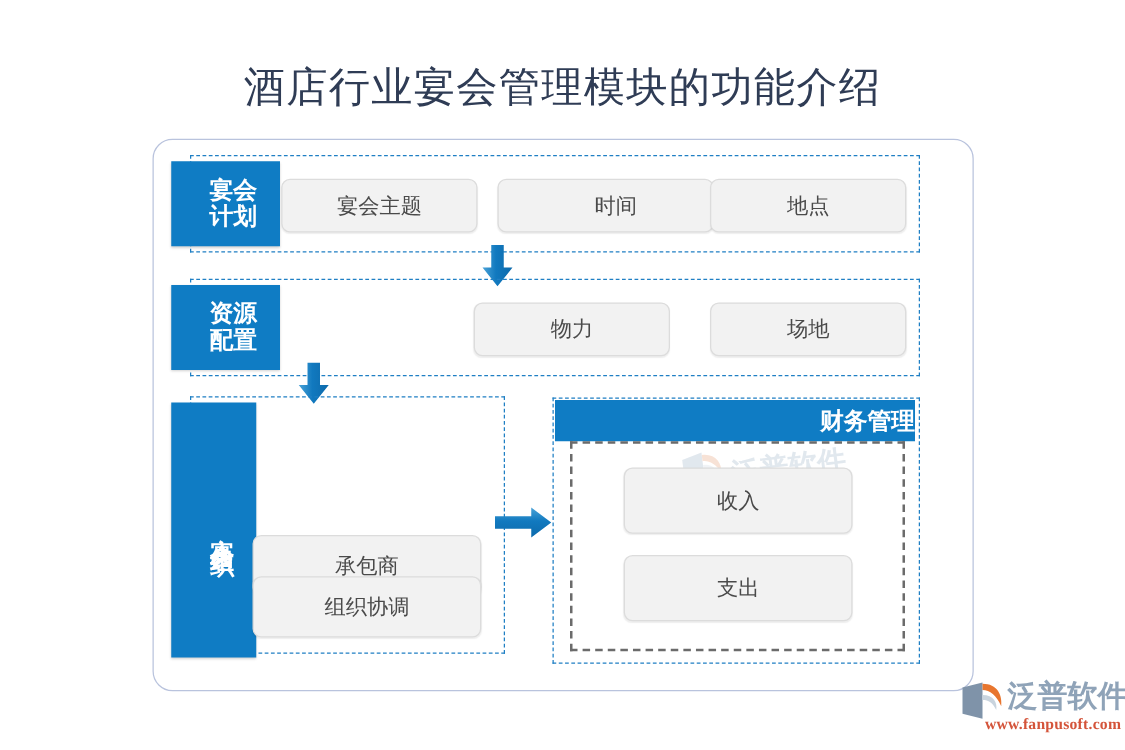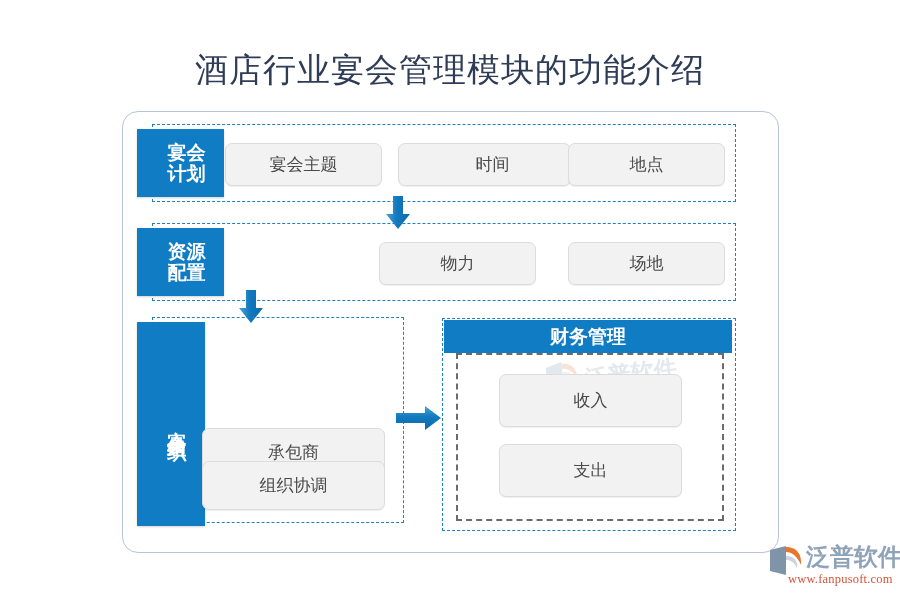--- a/index.html
+++ b/index.html
@@ -47,21 +47,21 @@
   
   .arrow-down{position:absolute;width:26px;height:34px;}
   .arrow-right{position:absolute;width:46px;height:28px;}
 
   
   .fin-outer{position:absolute;border:1.8px dashed #1f7fc4;}
   .fin-header{
     position:absolute;background:#0f7cc4;color:#fff;
     font-family:"Liberation Serif","DejaVu Serif",serif;
     font-weight:bold;font-size:19px;
-    display:flex;align-items:center;justify-content:center;
+    display:flex;align-items:center;justify-content:flex-end;
   }
   .fin-inner{position:absolute;border:2px dashed #6b6b6b;}
 
   
   .watermark{
     position:absolute;left:543px;top:358px;width:160px;height:52px;
     opacity:.30;pointer-events:none;
   }
   .wm-text{
     position:absolute;left:42px;top:0px;font-size:23px;font-weight:bold;
@@ -74,21 +74,21 @@
   }
 
   
   .logo{position:absolute;left:766px;top:541px;width:128px;height:52px;}
   .logo-text{
     position:absolute;left:40px;top:0px;font-size:24px;font-weight:bold;
     color:#8fa3b8;font-family:"Liberation Serif","DejaVu Serif",serif;
     white-space:nowrap;letter-spacing:0px;
   }
   .logo-url{
-    position:absolute;left:22px;top:31px;font-size:12.5px;font-weight:normal;
+    position:absolute;left:22px;top:31px;font-size:12.5px;font-weight:bold;
     color:#d4543a;white-space:nowrap;letter-spacing:.2px;
     font-family:"Liberation Serif","DejaVu Serif",serif;
   }
 </style>
 </head>
 <body>
 
 <div id="page">
 
   <div class="title">酒店行业宴会管理模块的功能介绍</div>

